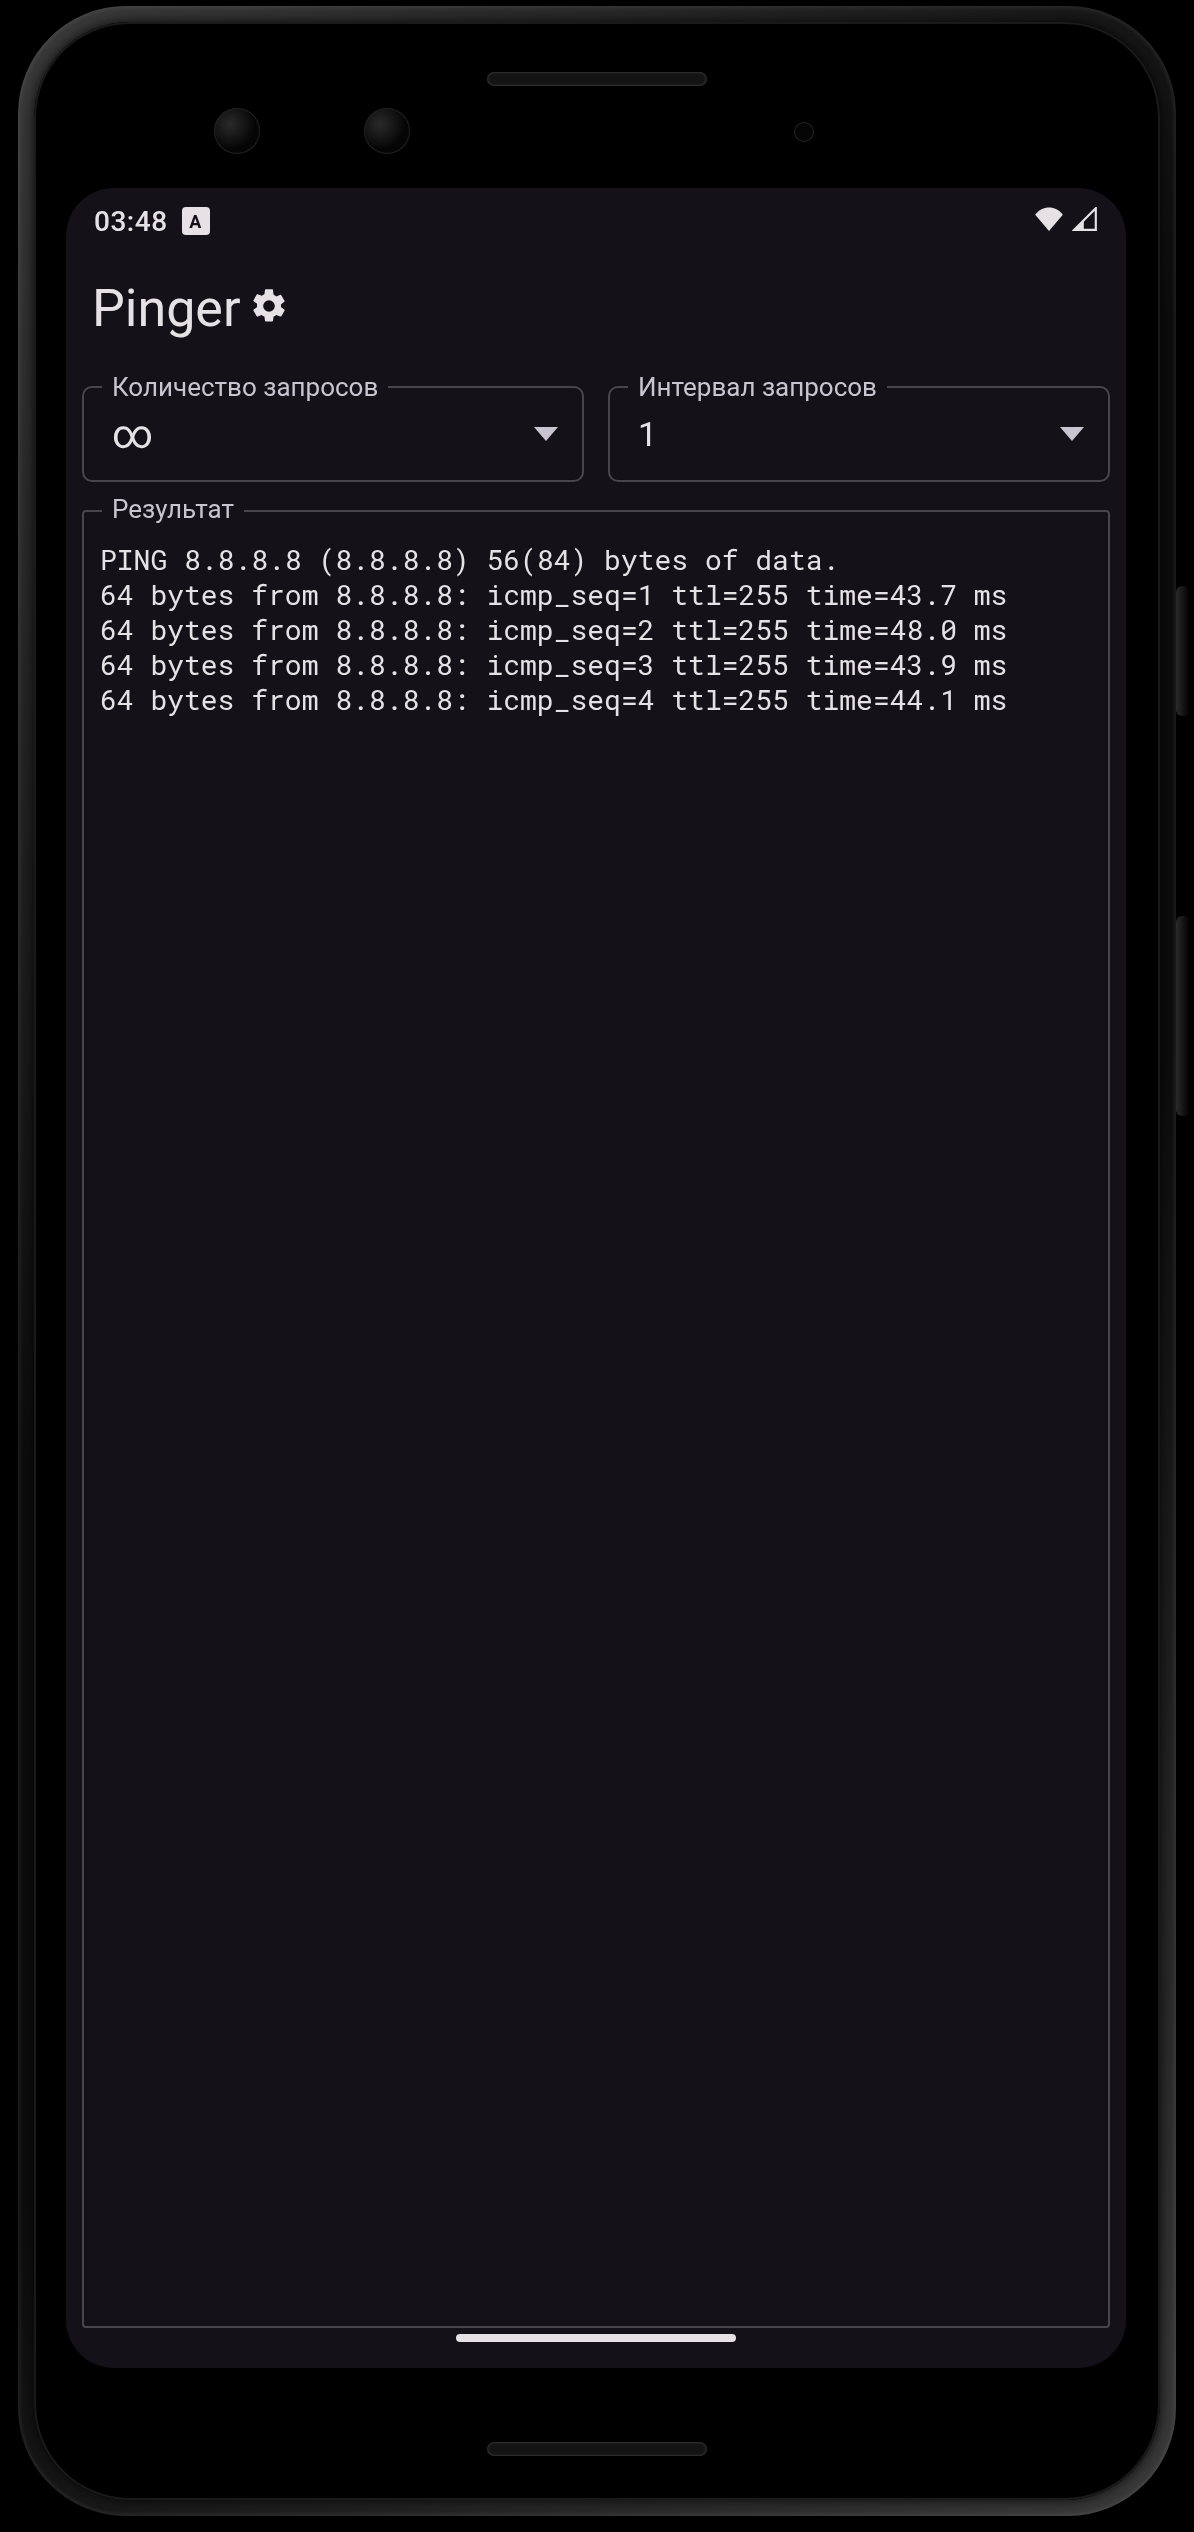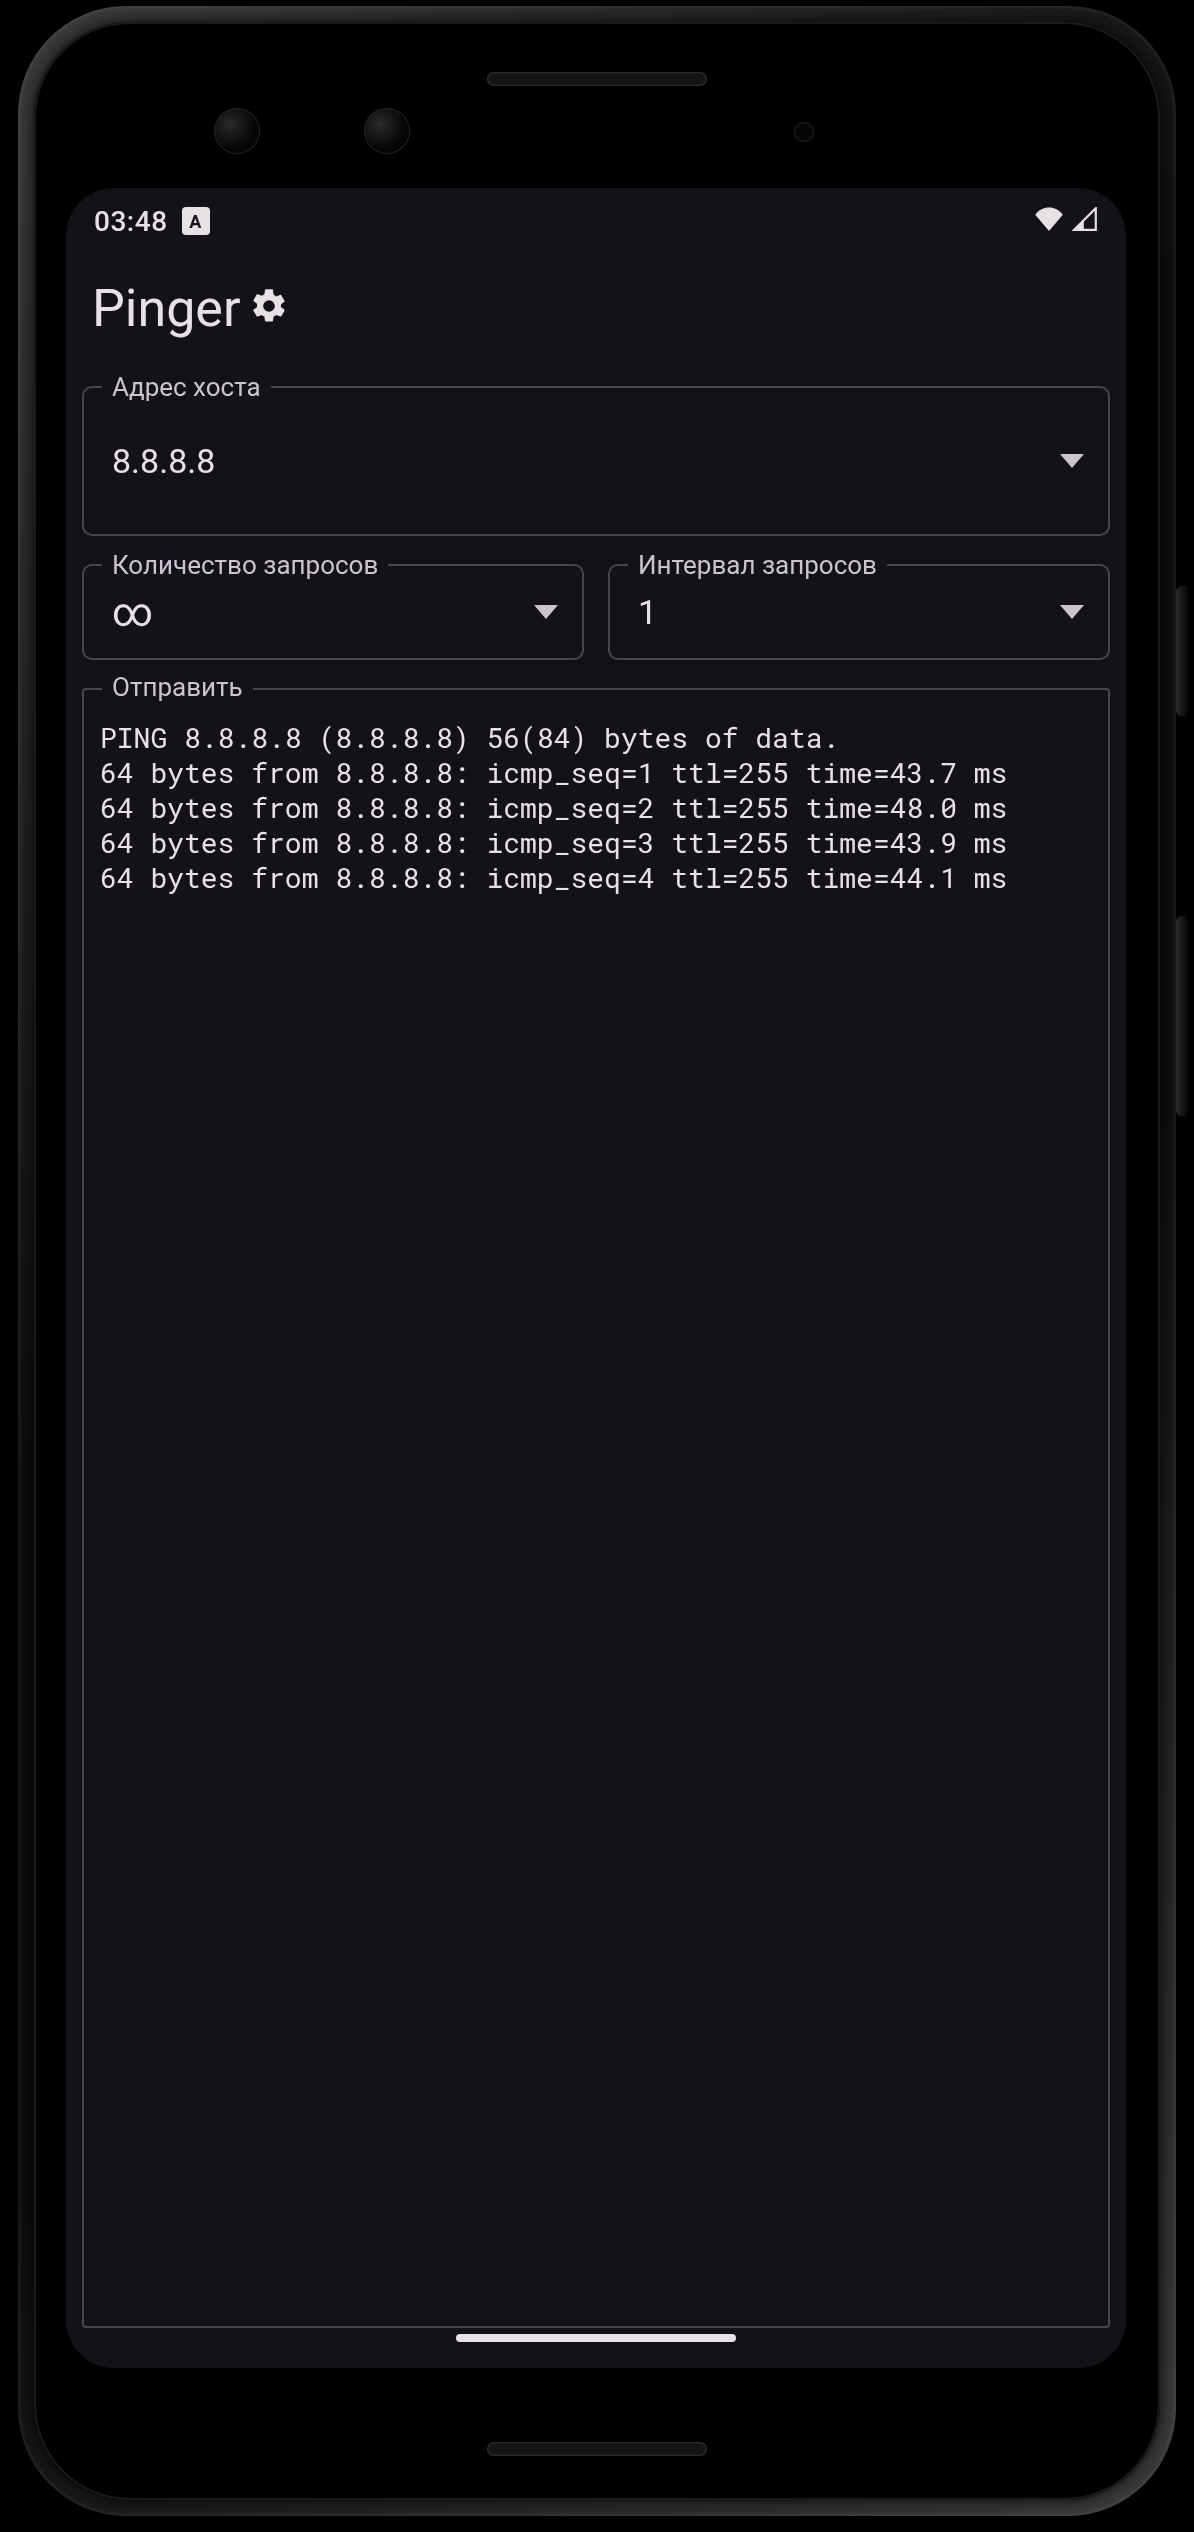--- a/index.html
+++ b/index.html
@@ -210,47 +210,40 @@
           <span>
             <svg width="40" height="40" viewBox="0 0 24 24">
                 <path fill="#e6e1e5" d="M19.14 12.94a7.07 7.07 0 0 0 .05-.94 7.07 7.07 0 0 0-.05-.94l2.03-1.58a.5.5 0 0 0 .12-.64l-1.92-3.32a.5.5 0 0 0-.6-.22l-2.39.96a7.03 7.03 0 0 0-1.62-.94l-.36-2.54A.5.5 0 0 0 13.9 2h-3.8a.5.5 0 0 0-.5.42l-.36 2.54c-.58.24-1.12.55-1.62.94l-2.39-.96a.5.5 0 0 0-.6.22L2.71 8.48a.5.5 0 0 0 .12.64l2.03 1.58c-.03.31-.05.63-.05.94s.02.63.05.94L2.83 14.16a.5.5 0 0 0-.12.64l1.92 3.32c.13.23.4.32.6.22l2.39-.96c.5.39 1.04.7 1.62.94l.36 2.54c.4.24.25.42.5.42h3.8c.25 0 .46-.18.5-.42l.36-2.54c.58-.24 1.12-.55 1.62-.94l2.39.96c.23.09.47 0 .6-.22l1.92-3.32a.5.5 0 0 0-.12-.64l-2.03-1.58ZM12 15.5A3.5 3.5 0 1 1 15.5 12 3.5 3.5 0 0 1 12 15.5Z"></path>
               </svg>
           </span>
         </div>
       </div>
 
       <div class="content">
 
-        <div class="field-wrap">
-          <div class="field-label">Адрес хоста</div>
-          <div class="field-box tall">
-            <span class="field-value">8.8.8.8</span>
-            <span class="chevron"></span>
-          </div>
-        </div>
 
         <div class="row2">
           <div class="field-wrap">
             <div class="field-label">Количество запросов</div>
             <div class="field-box">
               <span class="field-value" style="font-size:40px;">∞</span>
               <span class="chevron"></span>
             </div>
           </div>
           <div class="field-wrap">
             <div class="field-label">Интервал запросов</div>
             <div class="field-box">
               <span class="field-value">1</span>
               <span class="chevron"></span>
             </div>
           </div>
         </div>
 
         <div class="result-wrap">
-          <div class="result-label">Отправить</div>
+          <div class="result-label">Результат</div>
           <div class="result-box" id="result-box">PING 8.8.8.8 (8.8.8.8) 56(84) bytes of data.
 64 bytes from 8.8.8.8: icmp_seq=1 ttl=255 time=43.7 ms
 64 bytes from 8.8.8.8: icmp_seq=2 ttl=255 time=48.0 ms
 64 bytes from 8.8.8.8: icmp_seq=3 ttl=255 time=43.9 ms
 64 bytes from 8.8.8.8: icmp_seq=4 ttl=255 time=44.1 ms</div>
         </div>
 
       </div>
 
 

